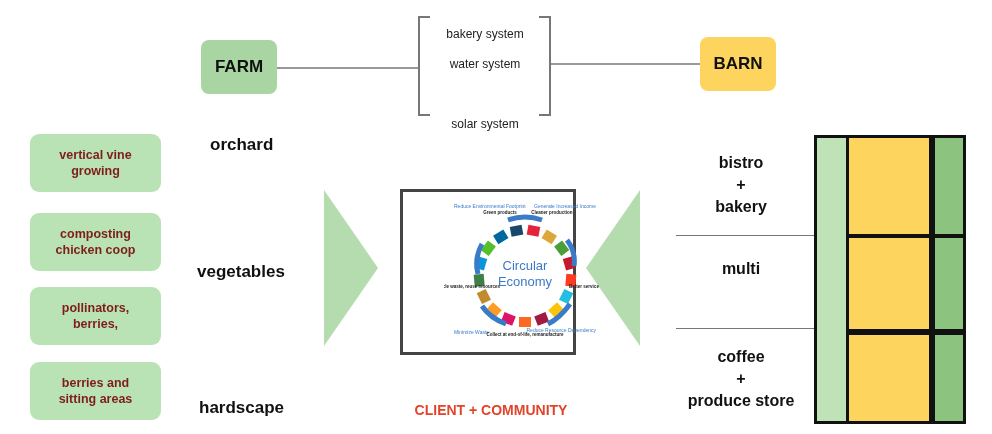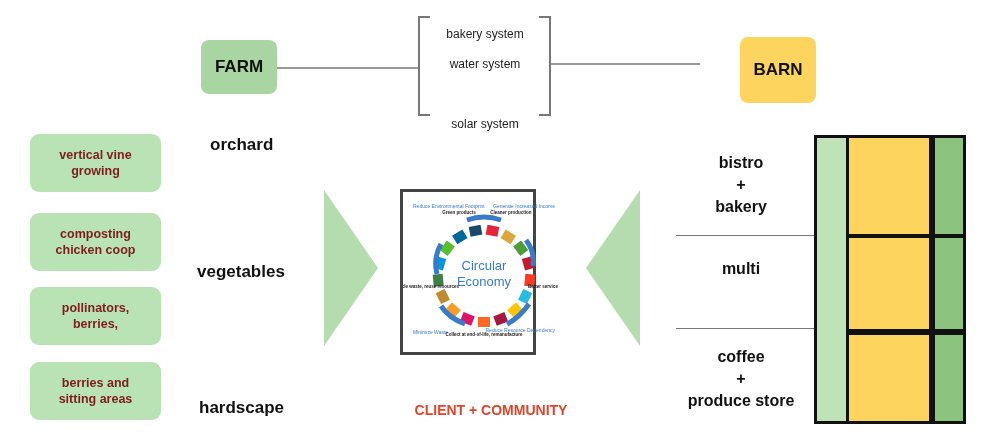--- a/index.html
+++ b/index.html
@@ -1,30 +1,30 @@
 <!DOCTYPE html>
 <html><head>
 <meta charset="utf-8">
 <style>
   html,body{margin:0;padding:0;background:#fff;}
   body{width:992px;height:434px;position:relative;overflow:hidden;font-family:"Liberation Sans",sans-serif;color:#111;}
   .abs{position:absolute;}
   .box{position:absolute;display:flex;align-items:center;justify-content:center;text-align:center;font-weight:bold;border-radius:8px;}
   .farm{left:201px;top:40px;width:76px;height:54px;background:#a8d5a2;font-size:17px;}
-  .barn{left:740px;top:37px;width:76px;height:66px;background:#fcd45e;font-size:17px;}
+  .barn{left:700px;top:37px;width:76px;height:54px;background:#fcd45e;font-size:17px;}
   .line{position:absolute;height:2px;background:#999;}
   .bracket{position:absolute;border:2px solid #777;width:10px;}
   .bl{left:418px;top:16px;height:96px;border-right:none;}
   .br{left:539px;top:16px;height:96px;border-left:none;}
   .sys{position:absolute;left:420px;width:130px;text-align:center;font-size:12px;color:#222;}
   .gbox{position:absolute;left:30px;width:131px;height:58px;background:#b9e3b4;border-radius:9px;display:flex;align-items:center;justify-content:center;text-align:center;font-size:12.5px;font-weight:bold;line-height:16px;color:#7f1d1d;}
   .zone{position:absolute;font-weight:bold;font-size:17px;color:#111;}
   .rl{position:absolute;left:676px;width:130px;text-align:center;font-weight:bold;font-size:16px;line-height:22px;}
   .hl{position:absolute;left:676px;width:140px;height:1px;background:#777;}
-  .ce{position:absolute;left:400px;top:189px;width:136px;height:166px;border:3px solid #444;background:#fff;box-sizing:border-box;}
+  .ce{position:absolute;left:400px;top:189px;width:176px;height:166px;border:3px solid #444;background:#fff;box-sizing:border-box;padding-left:41px;}
   .cc{position:absolute;left:0;top:401px;width:992px;text-align:center;}
   .ccl{display:inline-block;margin-left:-10px;color:#e0452a;font-weight:bold;font-size:14px;}
   .cell{position:absolute;border:3px solid #111;box-sizing:border-box;}
 </style>
 </head>
 <body>
 
 <div class="box farm">
     <span>FARM</span>
   </div>

